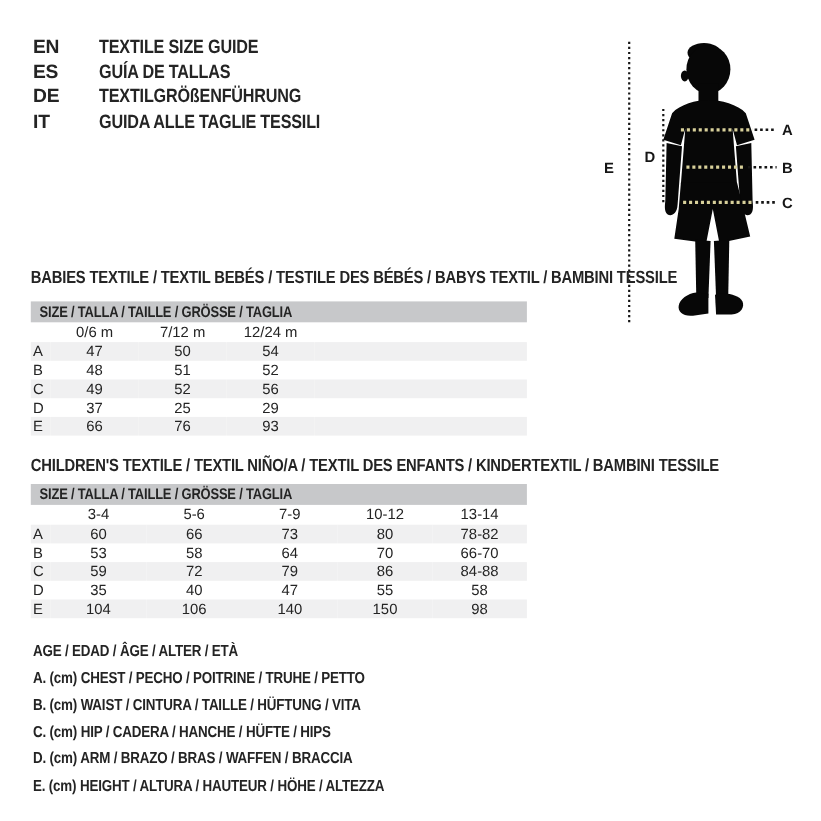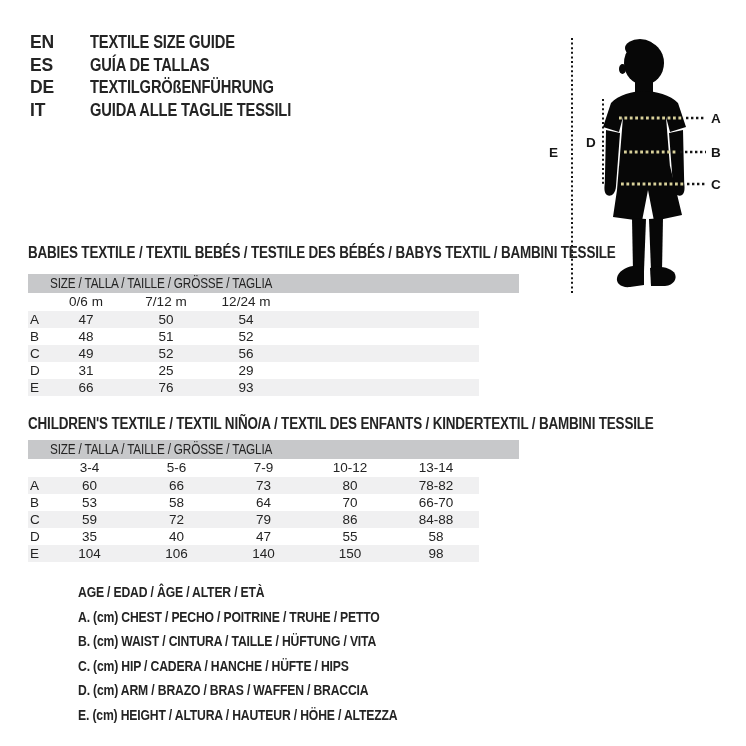--- a/index.html
+++ b/index.html
@@ -27,31 +27,31 @@
   
   .figure{position:absolute;left:545px;top:20px;width:200px;height:280px;}
   .figure text{font-family:"Liberation Sans","DejaVu Sans",sans-serif;font-weight:700;font-size:13.5px;fill:#161616;}
   .dot-v{stroke:var(--measure-dots);stroke-width:2;stroke-dasharray:2 2.6;}
   .dot-b{stroke:var(--measure-dots);stroke-width:2.4;stroke-dasharray:2.4 2.6;}
   .dot-y{stroke:var(--measure-dots-on-body);stroke-width:3;stroke-dasharray:2.8 2.6;}
 
   
   .section-title{position:absolute;left:28px;font-size:16px;font-weight:700;line-height:20px;letter-spacing:-0.2px;}
   .size-table-wrap{position:absolute;left:28px;width:451px;}
-  .size-header-bar{width:491px;height:19px;background:var(--table-header-bg);
-    font-size:14px;font-weight:400;line-height:19px;padding-left:22px;letter-spacing:-0.2px;}
+  .size-header-bar{width:451px;height:19px;background:var(--table-header-bg);
+    font-size:14px;font-weight:700;line-height:19px;padding-left:8px;letter-spacing:-0.2px;}
   table.size-table{border-collapse:collapse;table-layout:fixed;width:451px;font-size:13.5px;}
   table.size-table td{height:17px;padding:0;text-align:center;vertical-align:middle;line-height:17px;}
   table.size-table tr.cols td{height:18px;line-height:18px;margin-top:16px;}
   table.size-table td.row-label{text-align:left;padding-left:2px;}
   table.size-table tr.stripe td{background:var(--row-stripe-bg);}
 
   
   .legend{position:absolute;left:30px;top:580px;}
-  .legend-line{font-size:14.5px;font-weight:700;line-height:24.5px;letter-spacing:-0.2px;margin-left:48px;}
+  .legend-line{font-size:14.5px;font-weight:700;line-height:24.5px;letter-spacing:-0.2px;}
 </style>
 </head>
 <body>
 
 <div class="lang-header">
   <div class="lang-row">
     <span class="lang-code">EN</span>
     <span class="cond">TEXTILE SIZE GUIDE</span>
   </div>
   <div class="lang-row">
@@ -140,21 +140,21 @@
     </tr>
     <tr class="stripe">
       <td class="row-label">C</td>
       <td>49</td>
       <td>52</td>
       <td>56</td>
       <td></td>
     </tr>
     <tr>
       <td class="row-label">D</td>
-      <td>31</td>
+      <td>37</td>
       <td>25</td>
       <td>29</td>
       <td></td>
     </tr>
     <tr class="stripe">
       <td class="row-label">E</td>
       <td>66</td>
       <td>76</td>
       <td>93</td>
       <td></td>

